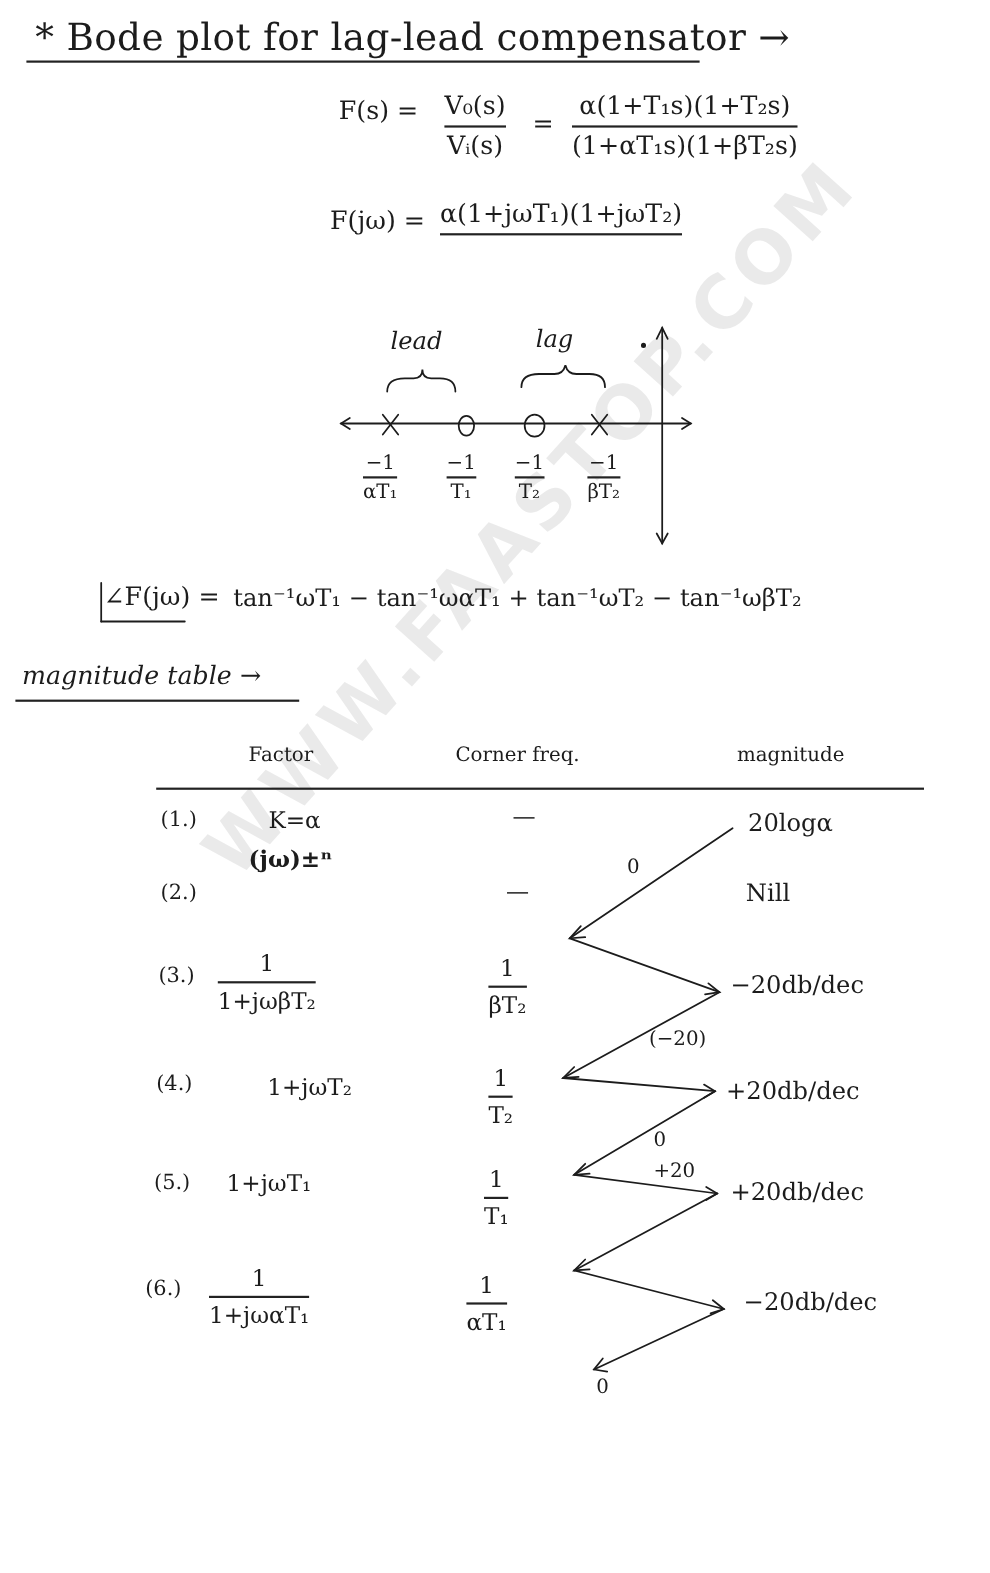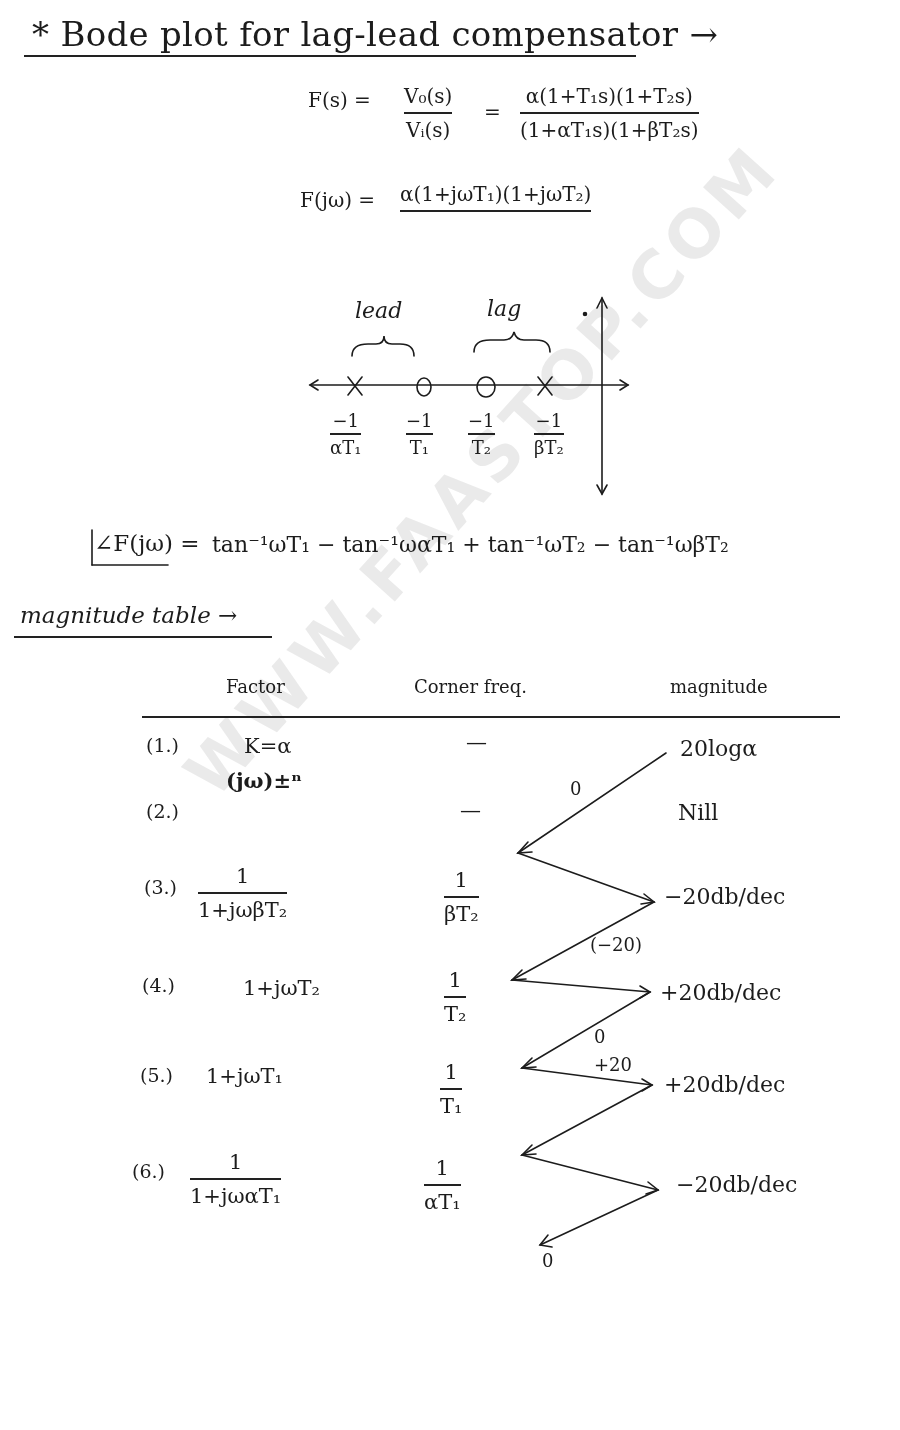--- a/index.html
+++ b/index.html
@@ -9,21 +9,21 @@
       font-family:"DejaVu Sans", sans-serif;
     }
     .abs { position:absolute; white-space:nowrap; }
     .hand { font-family:"DejaVu Serif", serif; color:#1c1c1c; }
     .ital { font-style:italic; }
     .title { left:32px; top:14px; font-size:34px; letter-spacing:0.3px; }
     .title-underline { left:24px; top:55px; width:612px; height:2px; background:#222; }
     .frac { position:absolute; display:flex; flex-direction:column; align-items:center; }
     .frac .num, .frac .den { white-space:nowrap; }
     .frac .bar { height:2px; background:#222; align-self:stretch; margin:4px 0; }
-    .eq { font-size:20px; }
+    .eq { font-size:23px; }
     .pz-label { font-size:18px; }
     .pz-label .bar { margin:2px 0; height:1.5px; }
     .section { left:20px; top:602px; font-size:23px; }
     .section-underline { left:14px; top:636px; width:258px; height:2px; background:#222; }
     .th { font-size:18px; top:676px; }
     .table-rule { left:142px; top:716px; width:698px; height:1.5px; background:#222; }
     .cell { font-size:21px; }
     .idx { font-size:19px; }
     .mag { font-size:22px; }
     .slope { font-size:18px; }

